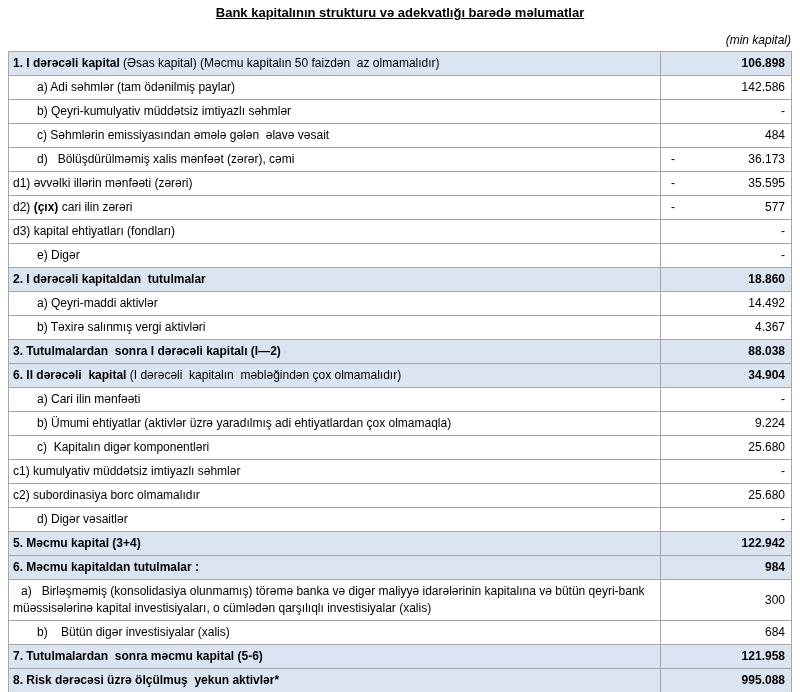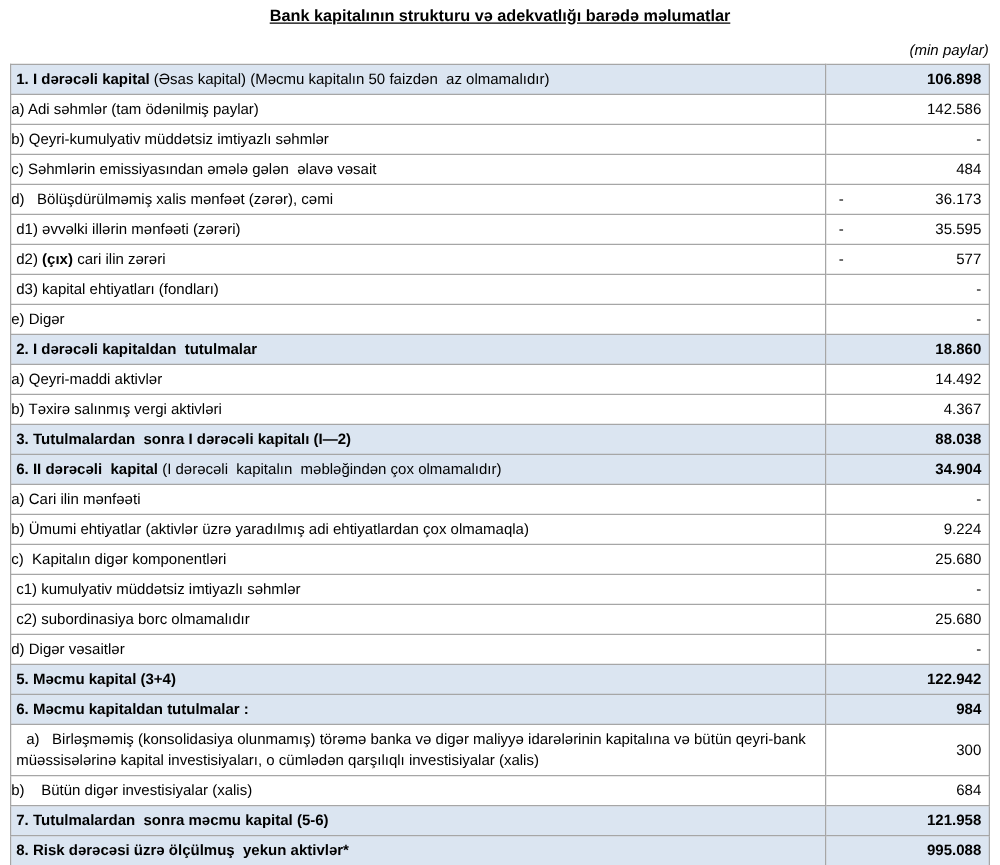--- a/index.html
+++ b/index.html
@@ -48,21 +48,21 @@
     padding-bottom:3px;
   }
   tr.section td{background:var(--section-bg);}
   tr.section td.label b{font-weight:bold;}
   tr.section td.value .num{font-weight:bold;}
   td.label{
     white-space:pre-wrap;
     padding-left:4px;
     padding-right:4px;
   }
-  td.label.ind1{padding-left:0;}
+  td.label.ind1{padding-left:28px;}
   td.label.ind2{}
   td.label.hang{text-indent:8px;}
   td.label.hang{text-indent:8px each-line;}
   td.value{padding-left:0;padding-right:0;}
   .valwrap{display:flex;align-items:center;}
   .minus{
     width:22px;
     padding-left:10px;
     flex:0 0 auto;
     text-align:left;
@@ -71,21 +71,21 @@
     flex:1 1 auto;
     text-align:right;
     padding-right:6px;
   }
 </style>
 </head>
 <body>
 
 <div class="page">
   <div class="doc-title">Bank kapitalının strukturu və adekvatlığı barədə məlumatlar</div>
-  <div class="unit-note">(min paylar)</div>
+  <div class="unit-note">(min kapital)</div>
   <table class="capital">
     <colgroup>
       <col class="c-label">
       <col class="c-value">
     </colgroup>
     <tbody>
         <tr class="section">
           <td class="label ind0"><b>1. I dərəcəli kapital</b> (Əsas kapital) (Məcmu kapitalın 50 faizdən  az olmamalıdır)</td>
           <td class="value">
             <div class="valwrap">

